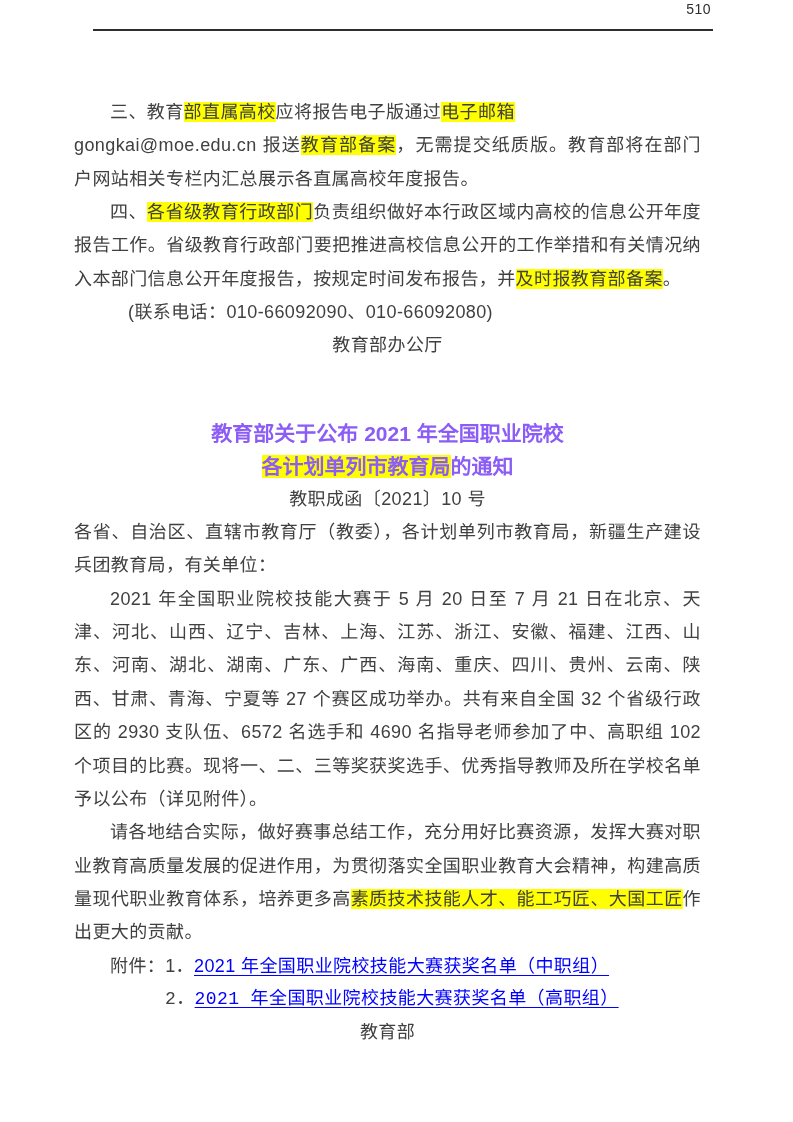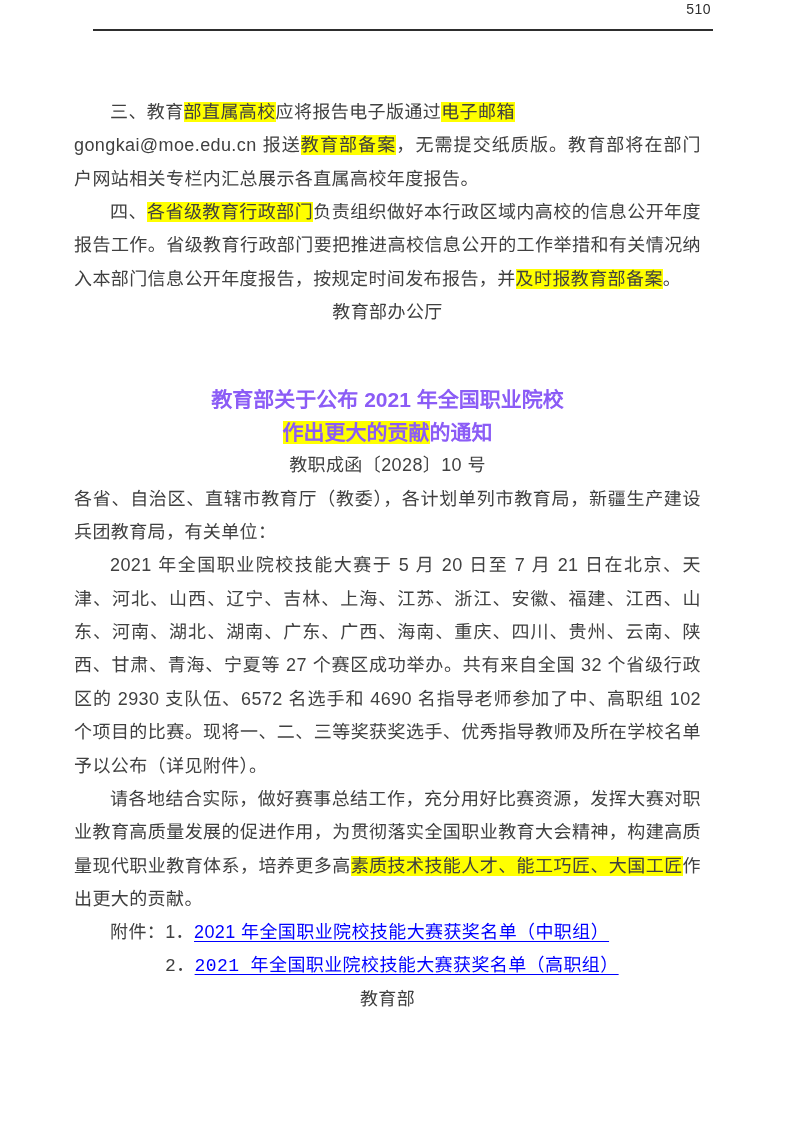--- a/index.html
+++ b/index.html
@@ -72,30 +72,31 @@
 
   <div class="pageno">510</div>
   <div class="rule"></div>
 
   <div class="content">
 
     <p class="body indent"><span>三、教育</span><span class="hl">部直属高校</span><span>应将报告电子版通过</span><span class="hl">电子邮箱</span><br><span class="nw">gongkai@moe.edu.cn</span><span> 报送</span><span class="hl">教育部备案</span><span>，无需提交纸质版。教育部将在部门户网站相关专栏内汇总展示各直属高校年度报告。</span></p>
 
     <p class="body indent"><span>四、</span><span class="hl">各省级教育行政部门</span><span>负责组织做好本行政区域内高校的信息公开年度报告工作。省级教育行政部门要把推进高校信息公开的工作举措和有关情况纳入本部门信息公开年度报告，按规定时间发布报告，并</span><span class="hl">及时报教育部备案</span><span>。</span></p>
 
+    <p class="body contact">(联系电话：010-66092090、010-66092080)</p>
 
     <p class="body right">教育部办公厅</p>
 
 
     <div class="title">
       <div>教育部关于公布 2021 年全国职业院校</div>
-      <div><span class="hl">作出更大的贡献</span><span>的通知</span></div>
+      <div><span class="hl">各计划单列市教育局</span><span>的通知</span></div>
     </div>
 
-    <p class="body right">教职成函〔2028〕10 号</p>
+    <p class="body right">教职成函〔2021〕10 号</p>
 
     <p class="body">各省、自治区、直辖市教育厅（教委），各计划单列市教育局，新疆生产建设兵团教育局，有关单位：</p>
 
     <p class="body indent">2021 年全国职业院校技能大赛于 5 月 20 日至 7 月 21 日在北京、天津、河北、山西、辽宁、吉林、上海、江苏、浙江、安徽、福建、江西、山东、河南、湖北、湖南、广东、广西、海南、重庆、四川、贵州、云南、陕西、甘肃、青海、宁夏等 27 个赛区成功举办。共有来自全国 32 个省级行政区的 2930 支队伍、6572 名选手和 4690 名指导老师参加了中、高职组 102 个项目的比赛。现将一、二、三等奖获奖选手、优秀指导教师及所在学校名单予以公布（详见附件）。</p>
 
     <p class="body indent"><span>请各地结合实际，做好赛事总结工作，充分用好比赛资源，发挥大赛对职业教育高质量发展的促进作用，为贯彻落实全国职业教育大会精神，构建高质量现代职业教育体系，培养更多高</span><span class="hl">素质技术技能人才、能工巧匠、大国工匠</span><span>作出更大的贡献。</span></p>
 
     <p class="body indent"><span>附件：</span><span>1．</span><a href="#" class="link">2021 年全国职业院校技能大赛获奖名单（中职组）</a></p>
 
     <p class="body attach2"><span>2．</span><a href="#" class="link">2021 年全国职业院校技能大赛获奖名单（高职组）</a></p>

